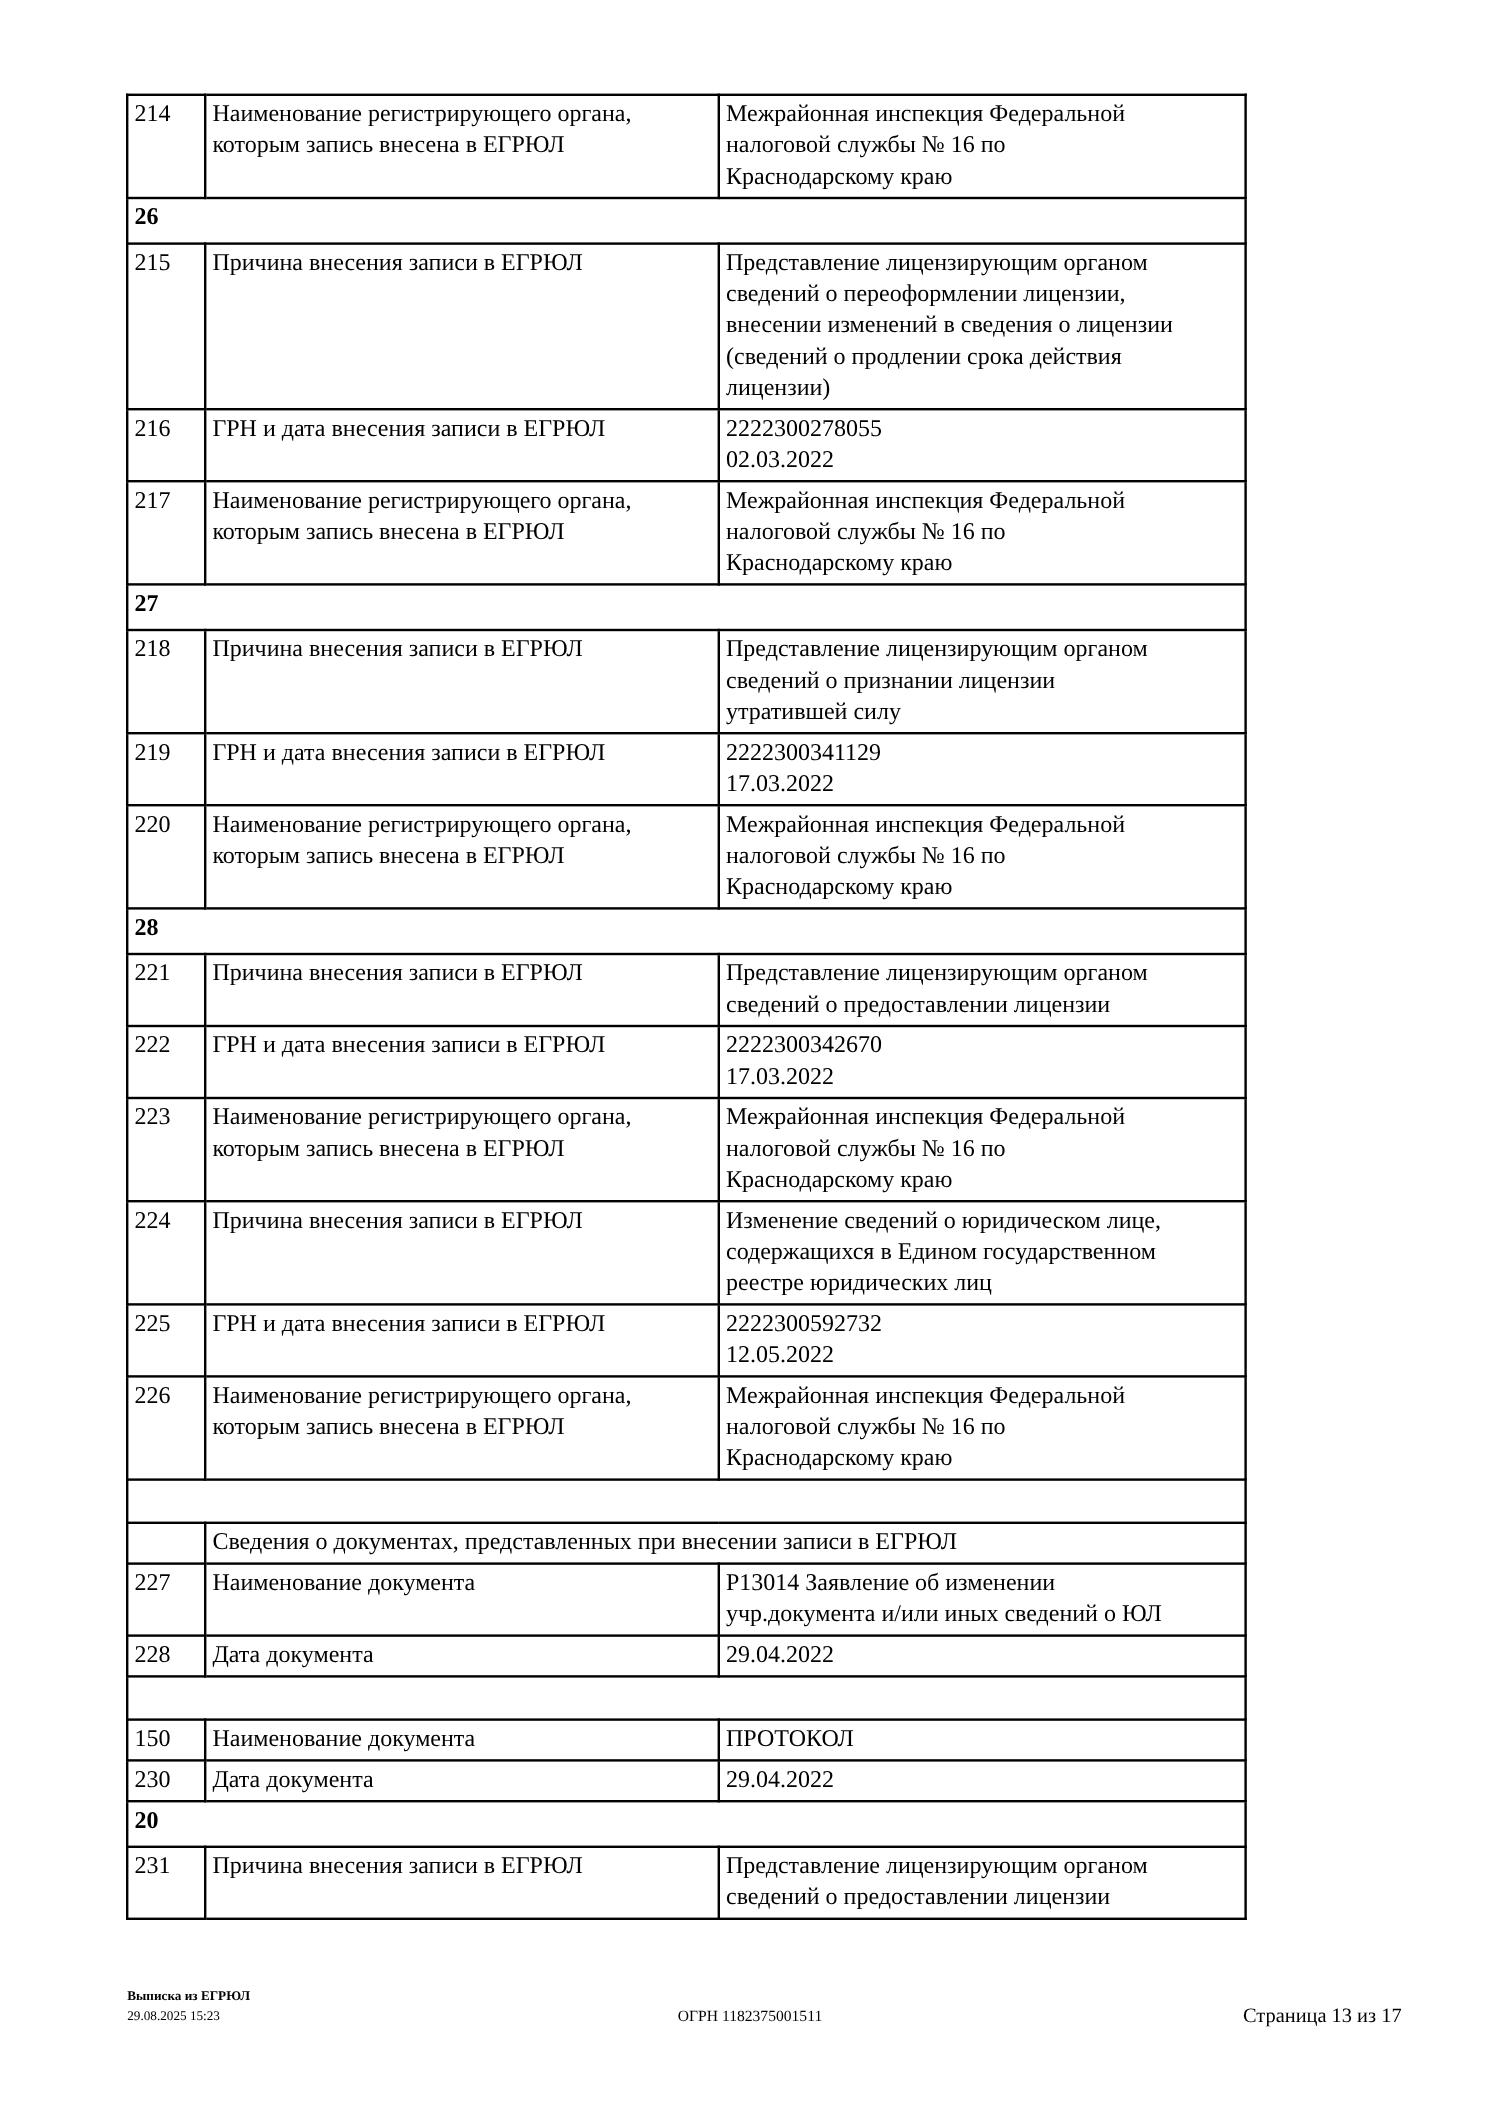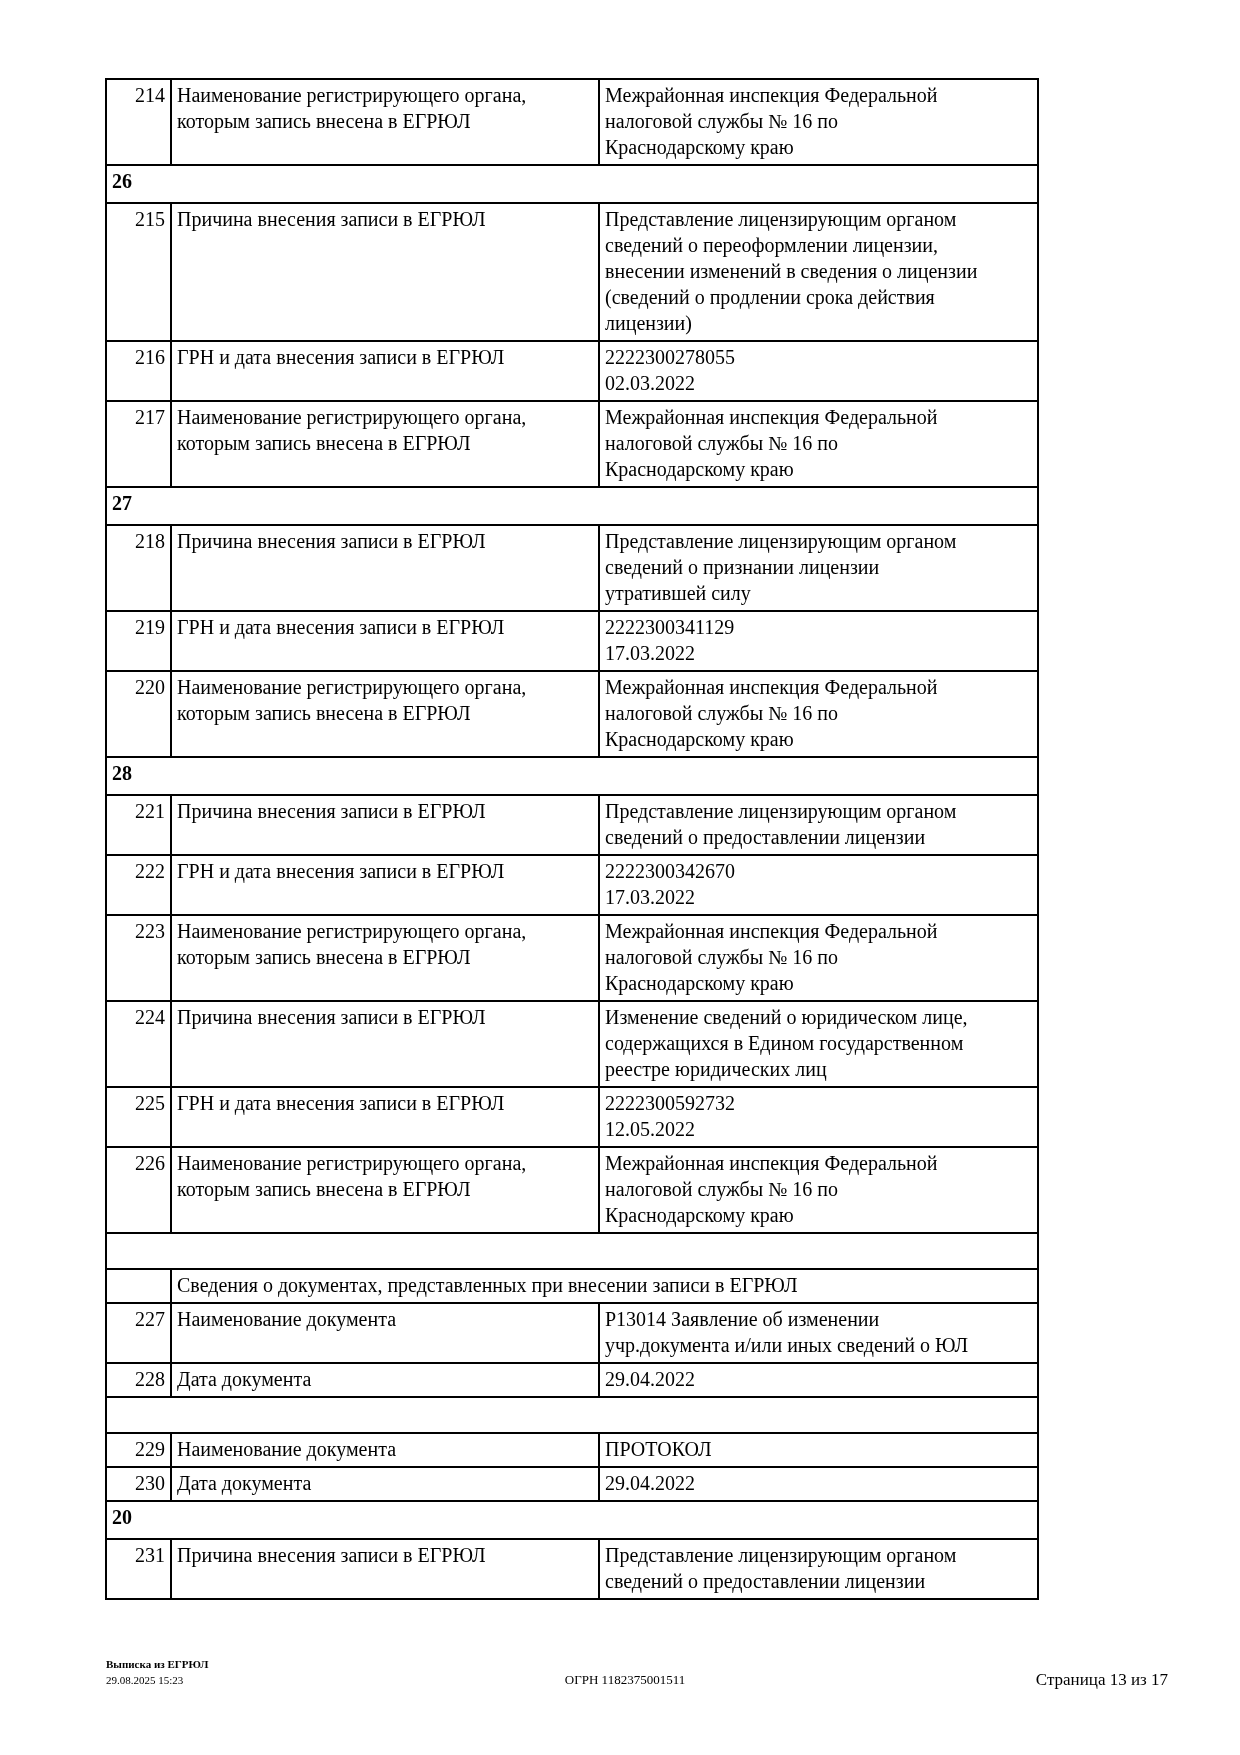--- a/index.html
+++ b/index.html
@@ -30,21 +30,21 @@
     padding: 2px 5px 4px 5px;
     font-size: 20px;
     line-height: 26px;
     white-space: pre-line;
     overflow: hidden;
   }
   col.c-num   { width: 65px; }
   col.c-label { width: 428px; }
   col.c-value { width: 439px; }
   td.num {
-    text-align: right;
+    text-align: left;
     padding-left: 2px;
     padding-right: 2px;
     margin-top: 13px;
   }
   td.section {
     text-align: left;
     font-weight: bold;
     height: 30px;
   }
   td.empty-band {
@@ -208,21 +208,21 @@
         </tr>
         <tr>
           <td class="num">228</td>
           <td class="label">Дата документа</td>
           <td class="value">29.04.2022</td>
         </tr>
         <tr>
           <td class="empty-band" colspan="3"></td>
         </tr>
         <tr>
-          <td class="num">229</td>
+          <td class="num">150</td>
           <td class="label">Наименование документа</td>
           <td class="value">ПРОТОКОЛ</td>
         </tr>
         <tr>
           <td class="num">230</td>
           <td class="label">Дата документа</td>
           <td class="value">29.04.2022</td>
         </tr>
         <tr>
           <td class="section" colspan="3">20</td>

